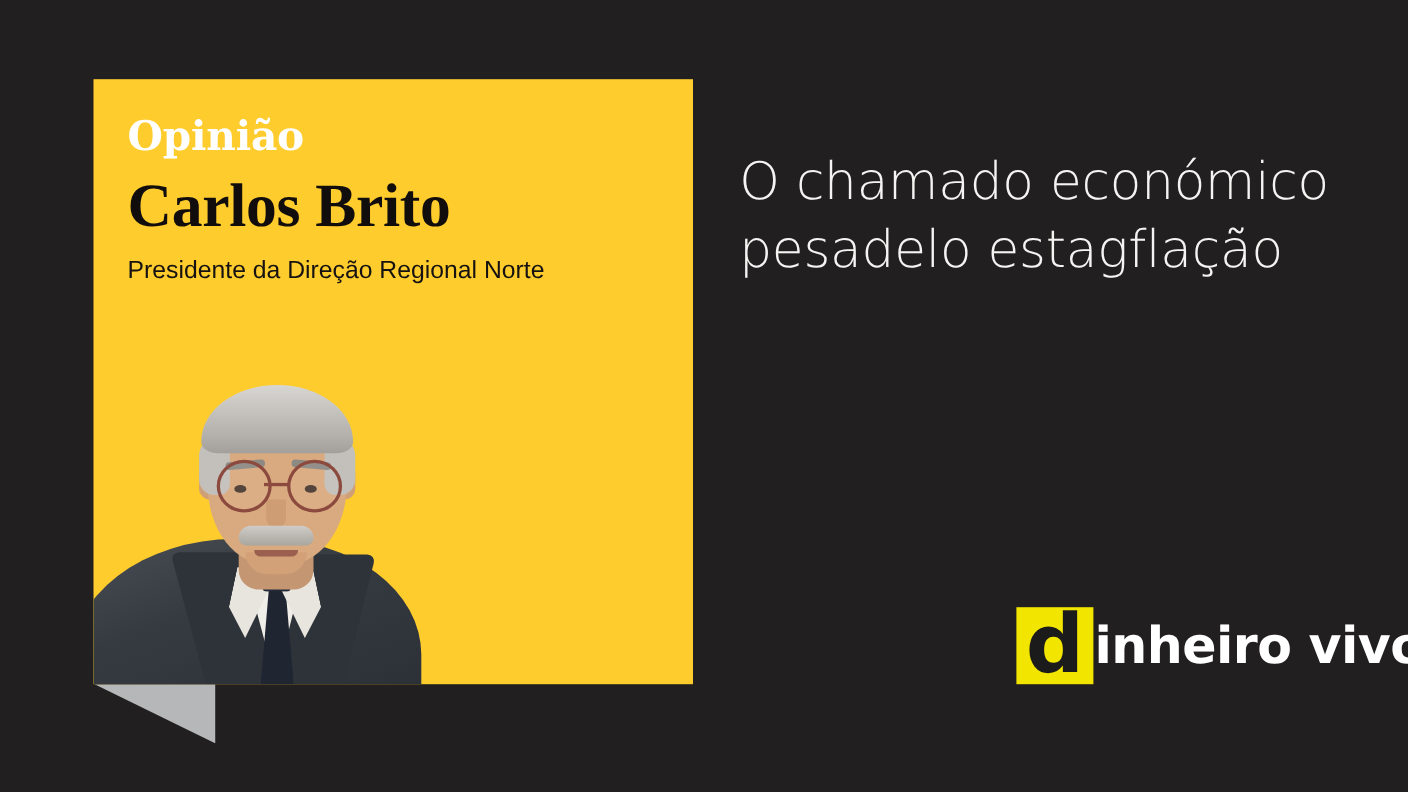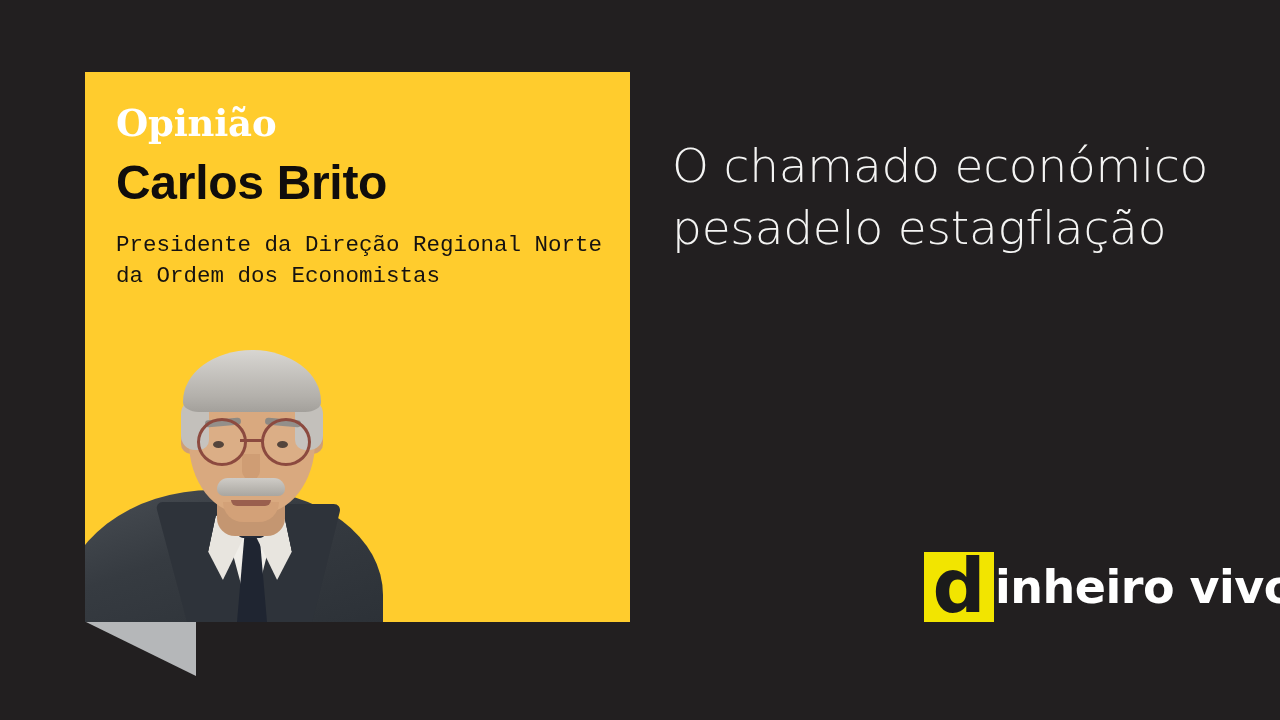--- a/index.html
+++ b/index.html
@@ -44,35 +44,35 @@
     line-height: 1;
     color: #ffffff;
     letter-spacing: -0.2px;
     white-space: nowrap;
   }
 
   .card-author {
     position: absolute;
     left: 31px;
     top: 87px;
-    font-family: Liberation Sans, sans-serif;
+    font-family: Liberation Serif, serif;
     font-weight: 700;
-    font-size: 48px;
+    font-size: 56px;
     line-height: 1;
     color: #100d0c;
     letter-spacing: -0.3px;
     white-space: nowrap;
   }
 
   .card-role {
     position: absolute;
     left: 31px;
     top: 158px;
     width: 510px;
-    font-family: Liberation Mono, monospace;
+    font-family: Liberation Sans, sans-serif;
     font-weight: 400;
     font-size: 22.5px;
     line-height: 31px;
     color: #151211;
   }
   .card-role .role-line { display: block; white-space: nowrap; }
 
   
   .portrait {
     position: absolute;
@@ -379,21 +379,20 @@
 <div class="stage">
 
   <div class="card">
 
     <div class="card-kicker">Opinião</div>
 
     <div class="card-author">Carlos Brito</div>
 
     <div class="card-role">
       <span class="role-line">Presidente da Direção Regional Norte</span>
-      <span class="role-line">da Ordem dos Economistas</span>
     </div>
 
     <div class="portrait">
       <div class="p-shoulders"></div>
       <div class="p-shirt"></div>
       <div class="p-lapel-l"></div>
       <div class="p-lapel-r"></div>
       <div class="p-tie"></div>
       <div class="p-collar-l"></div>
       <div class="p-collar-r"></div>

